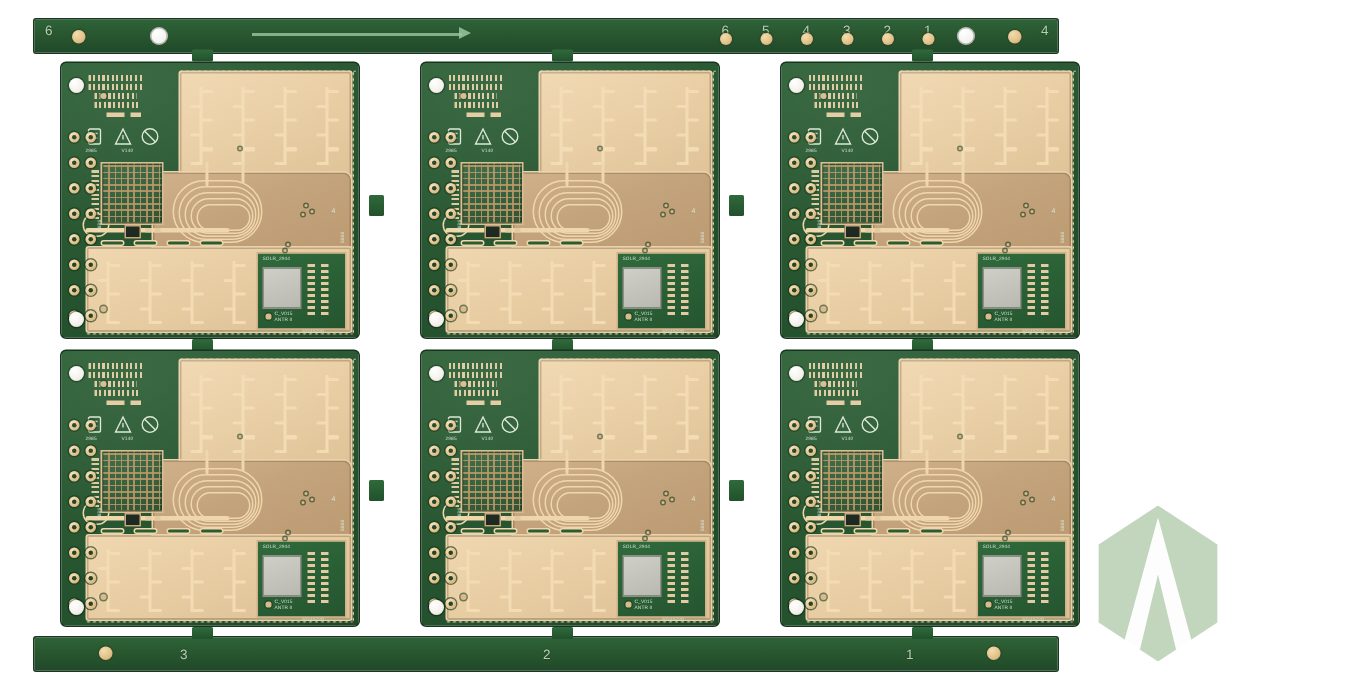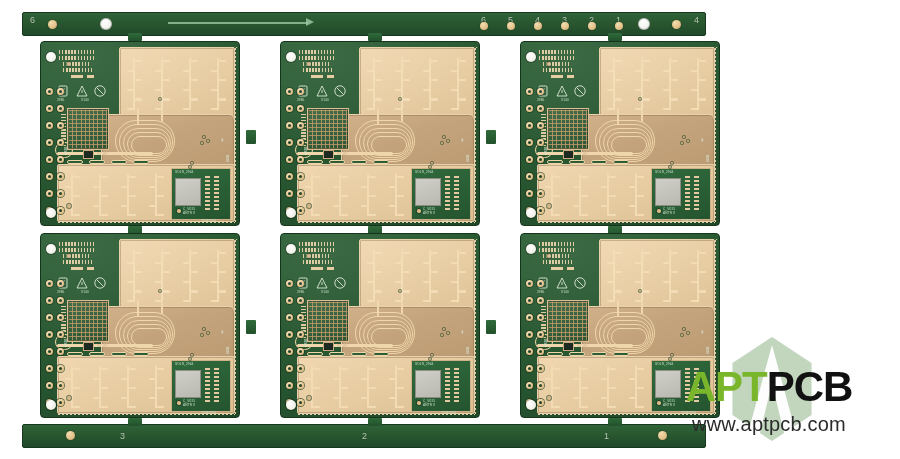--- a/index.html
+++ b/index.html
@@ -1377,17 +1377,13 @@
       <div class="fid-dot" style="left:148px; top:124px; width:2.2px; height:2.2px;"></div>
       <div class="fid-dot" style="left:118px; top:56px; width:2.2px; height:2.2px;"></div>
     </div>
   </div>
 
 <div id="watermark">
   <div class="wm-hex"></div>
   <svg class="wm-a" viewBox="0 0 92 104">
     <path d="M46 8 L70 96 L58 96 L46 46 L34 96 L22 96 Z" fill="#ffffff" opacity="0.95"></path>
   </svg>
-  <div class="wm-text">
-    <span class="wm-apt">APT</span><span class="wm-pcb">PCB</span>
-  </div>
-  <div class="wm-url">www.aptpcb.com</div>
 </div>
 
 </body></html>

